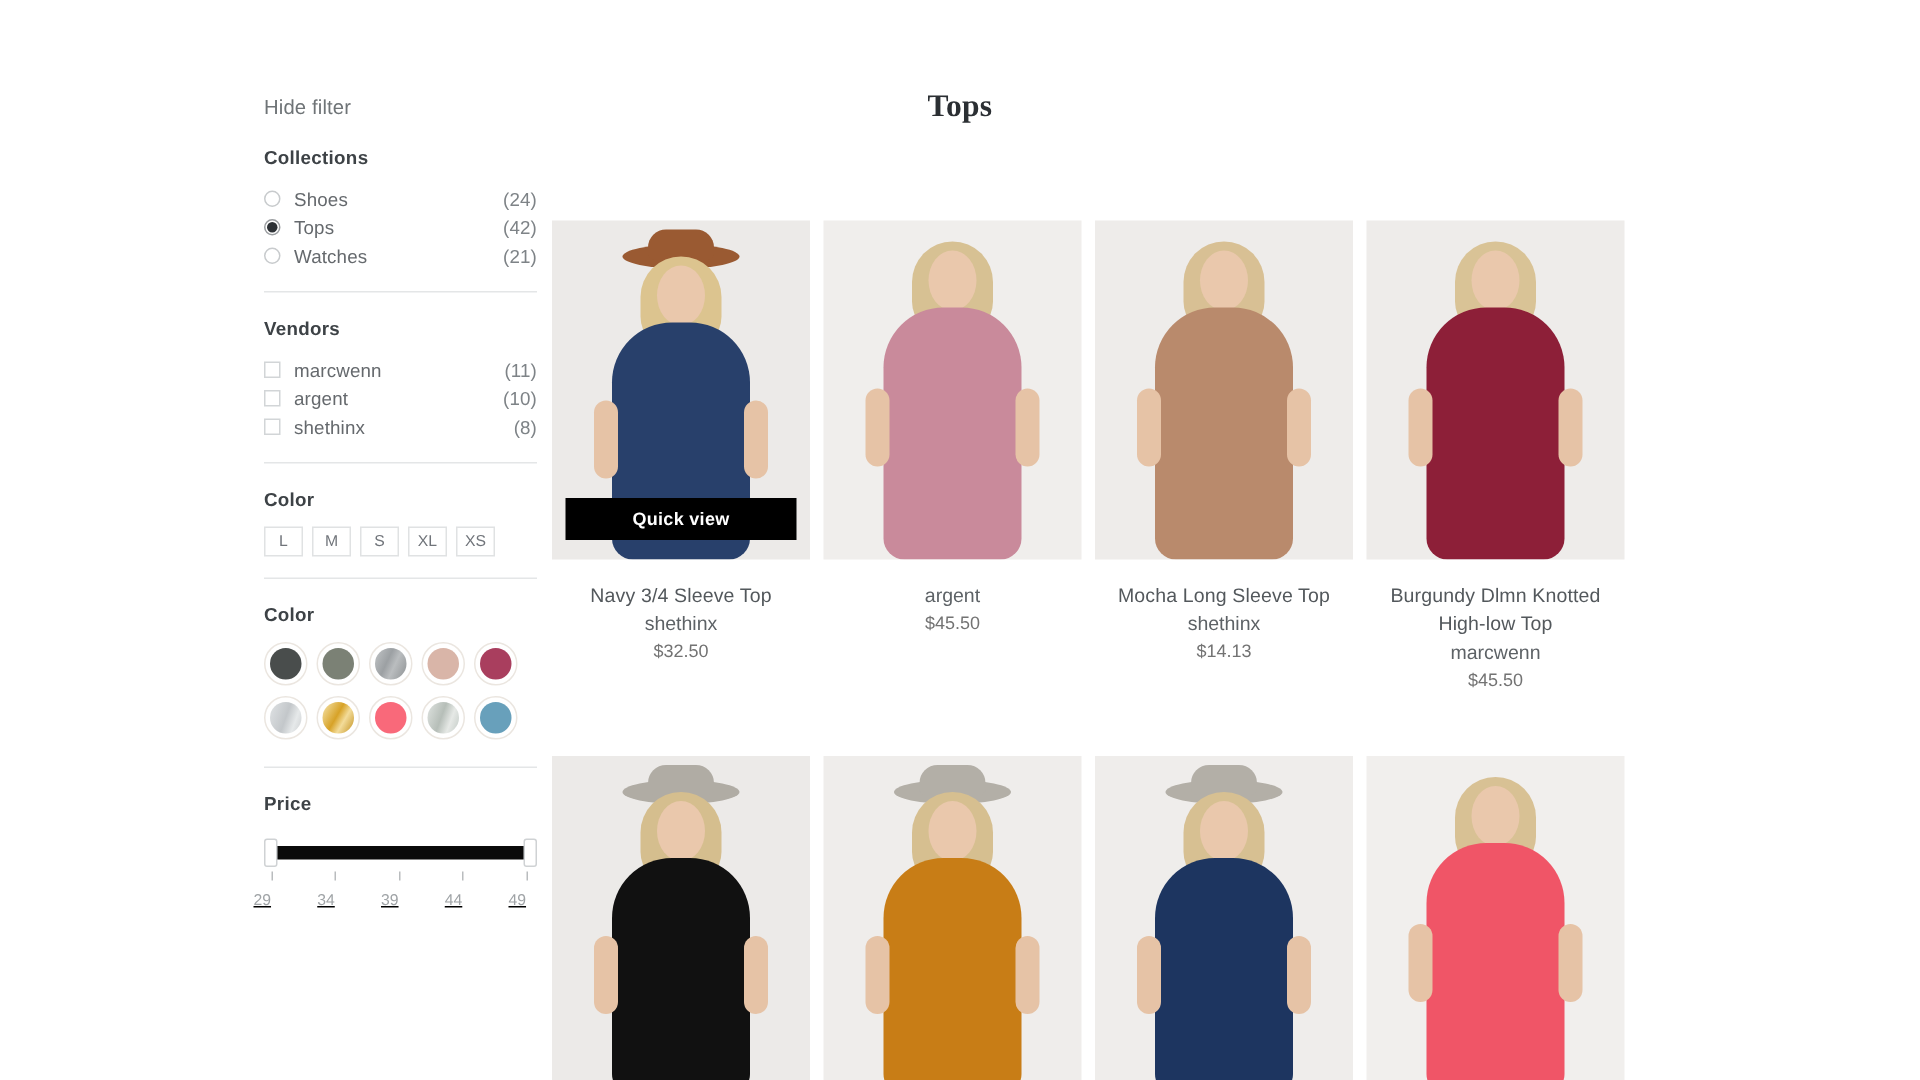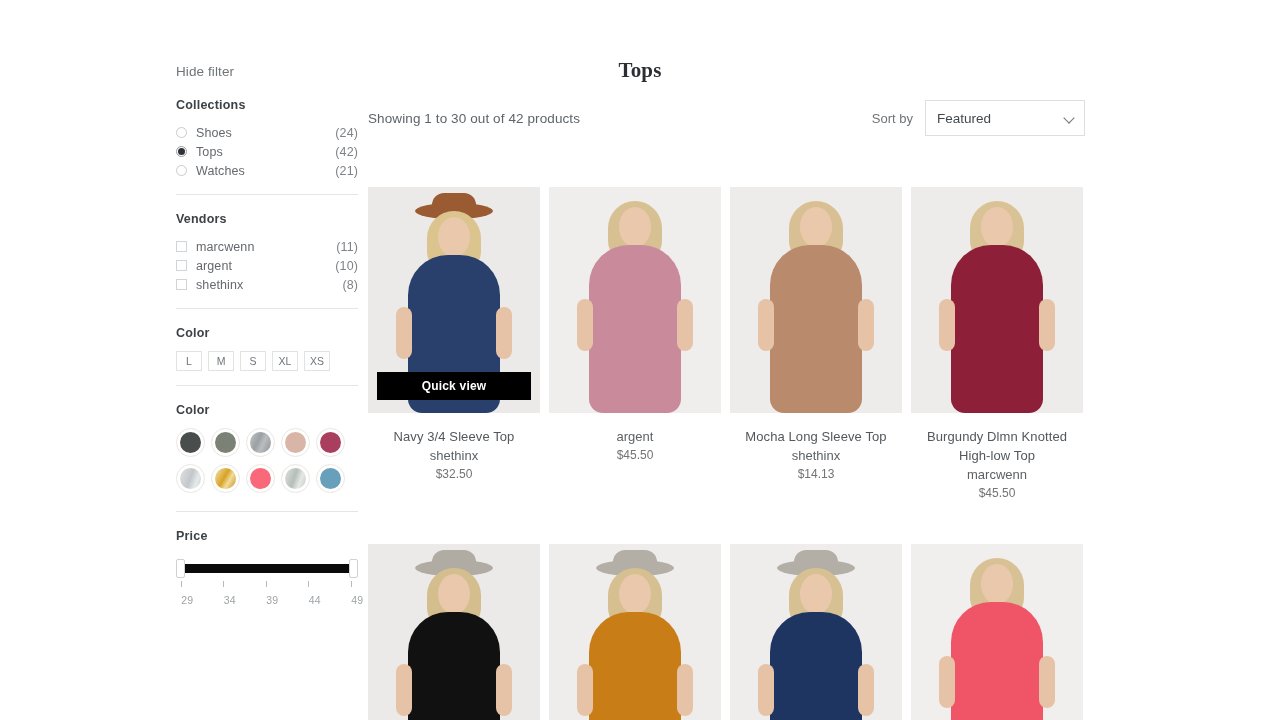--- a/index.html
+++ b/index.html
@@ -116,21 +116,21 @@
     top: 0;
     width: 9px; height: 19px;
     background: #fff;
     border: 1px solid #cfd2d4;
     border-radius: 2px;
     cursor: pointer;
   }
   .slider-handle.left { left: 0; }
   .slider-handle.right { right: 0; }
   .ticks { position: relative; height: 22px; margin-top: 2px; }
-  .tick { position: absolute; text-align: right; width: 24px; }
+  .tick { position: absolute; text-align: left; width: 24px; text-decoration: underline; }
   .tick .mark {
     display: block;
     width: 1px; height: 6px;
     background: #b9bcbe;
     margin: 0 auto 3px auto;
   }
   .tick .val { font-size: 10.5px; color: #9fa3a6; }
 
   
   .page-title {
@@ -344,30 +344,20 @@
           <div class="tick" style="left: 78px;"><span class="mark"></span><span class="val">39</span></div>
           <div class="tick" style="left: 120.5px;"><span class="mark"></span><span class="val">44</span></div>
           <div class="tick" style="left: 163px;"><span class="mark"></span><span class="val">49</span></div>
         </div>
     </div>
   </aside>
 
   <div class="page-title">Tops</div>
 
   <main class="main">
-    <div class="toolbar">
-      <div class="showing">Showing 1 to 30 out of 42 products</div>
-      <div class="sort-wrap">
-        <span class="sort-label">Sort by</span>
-        <div class="sort-select">
-          <span>Featured</span>
-          <span class="chev"></span>
-        </div>
-      </div>
-    </div>
 
     <div class="grid" id="product-grid">
         <div class="card">
           <div class="photo" style="background: rgb(236, 234, 232);">
             <div style="position: absolute; inset: 0px;">
               <div style="position:absolute;left:50%;top:16px;transform:translateX(-50%);width:78px;height:16px;border-radius:50%;background:#9a5a32;"></div>
               <div style="position:absolute;left:50%;top:6px;transform:translateX(-50%);width:44px;height:20px;border-radius:12px 12px 4px 4px;background:#9a5a32;"></div>
               <div style="position:absolute;left:50%;top:24px;transform:translateX(-50%);width:54px;height:62px;border-radius:27px 27px 22px 22px;background:#dcc48f;"></div>
               <div style="position:absolute;left:50%;top:30px;transform:translateX(-50%);width:32px;height:40px;border-radius:50%;background:#eac8ac;"></div>
               <div style="position:absolute;left:50%;top:68px;transform:translateX(-50%);width:92px;height:158px;border-radius:40px 40px 14px 14px;background:#28406b;"></div>

